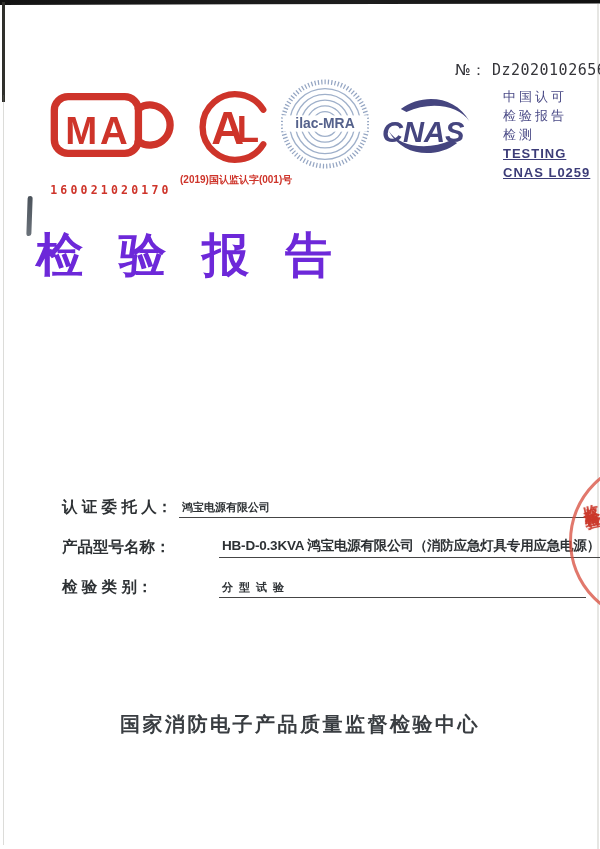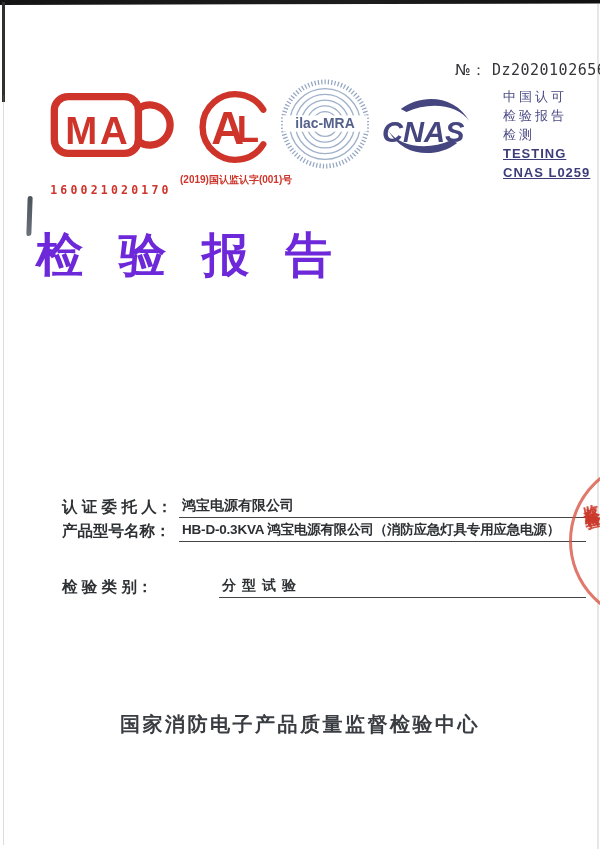--- a/index.html
+++ b/index.html
@@ -36,25 +36,25 @@
   .cnas-textblock .lat { font-size:13px; color:#3c3c78; font-weight:bold; letter-spacing:1px;text-decoration:underline; }
 
   
   .title { position:absolute; top:224px; left:0; right:0; text-align:left;
     font-size:47px; font-weight:bold; color:#6d28d9;
     letter-spacing:36px; text-indent:36px; white-space:nowrap; }
 
   
   .field-row { position:absolute; left:62px; right:14px; height:26px;
     display:flex; align-items:flex-end; }
-  .row-1 { top:492px; } .row-2 { top:516px; } .row-3 { top:572px; }
+  .row-1 { top:492px; } .row-2 { top:532px;gap:40px; } .row-3 { top:572px; }
   .field-label { font-size:15.5px; font-weight:bold; color:#2d3134;
     white-space:pre; flex:0 0 auto; width:117px; }
   .field-value { flex:1 1 auto; border-bottom:1.5px solid #454545;
-    font-size:14px; font-weight:bold; color:#2d3134; padding:0 0 2px 3px; white-space:nowrap; overflow:visible; }
+    font-size:11px; font-weight:bold; color:#2d3134; padding:0 0 2px 3px; white-space:nowrap; overflow:visible; }
   .row-2 .field-value { font-size:13.5px; letter-spacing:-0.2px; }
   .row-3 .field-value { letter-spacing:6px;margin-left:40px; }
 
   
   .stamp { position:absolute; left:569px; top:459px; width:158px; height:158px;
     border:3.5px solid rgba(216,82,66,0.78); border-radius:50%; }
   .stamp-col { position:absolute; writing-mode:vertical-rl; font-weight:bold;
     color:rgba(203,56,42,0.8); letter-spacing:3px; text-shadow:0 0 1px rgba(203,56,42,0.5); }
   .stamp-col.c1 { left:5px; top:30px; font-size:16px; transform:rotate(-12deg); }
   .stamp-col.c2 { left:24px; top:22px; font-size:14px; transform:rotate(-12deg); color:rgba(203,56,42,0.55); }

